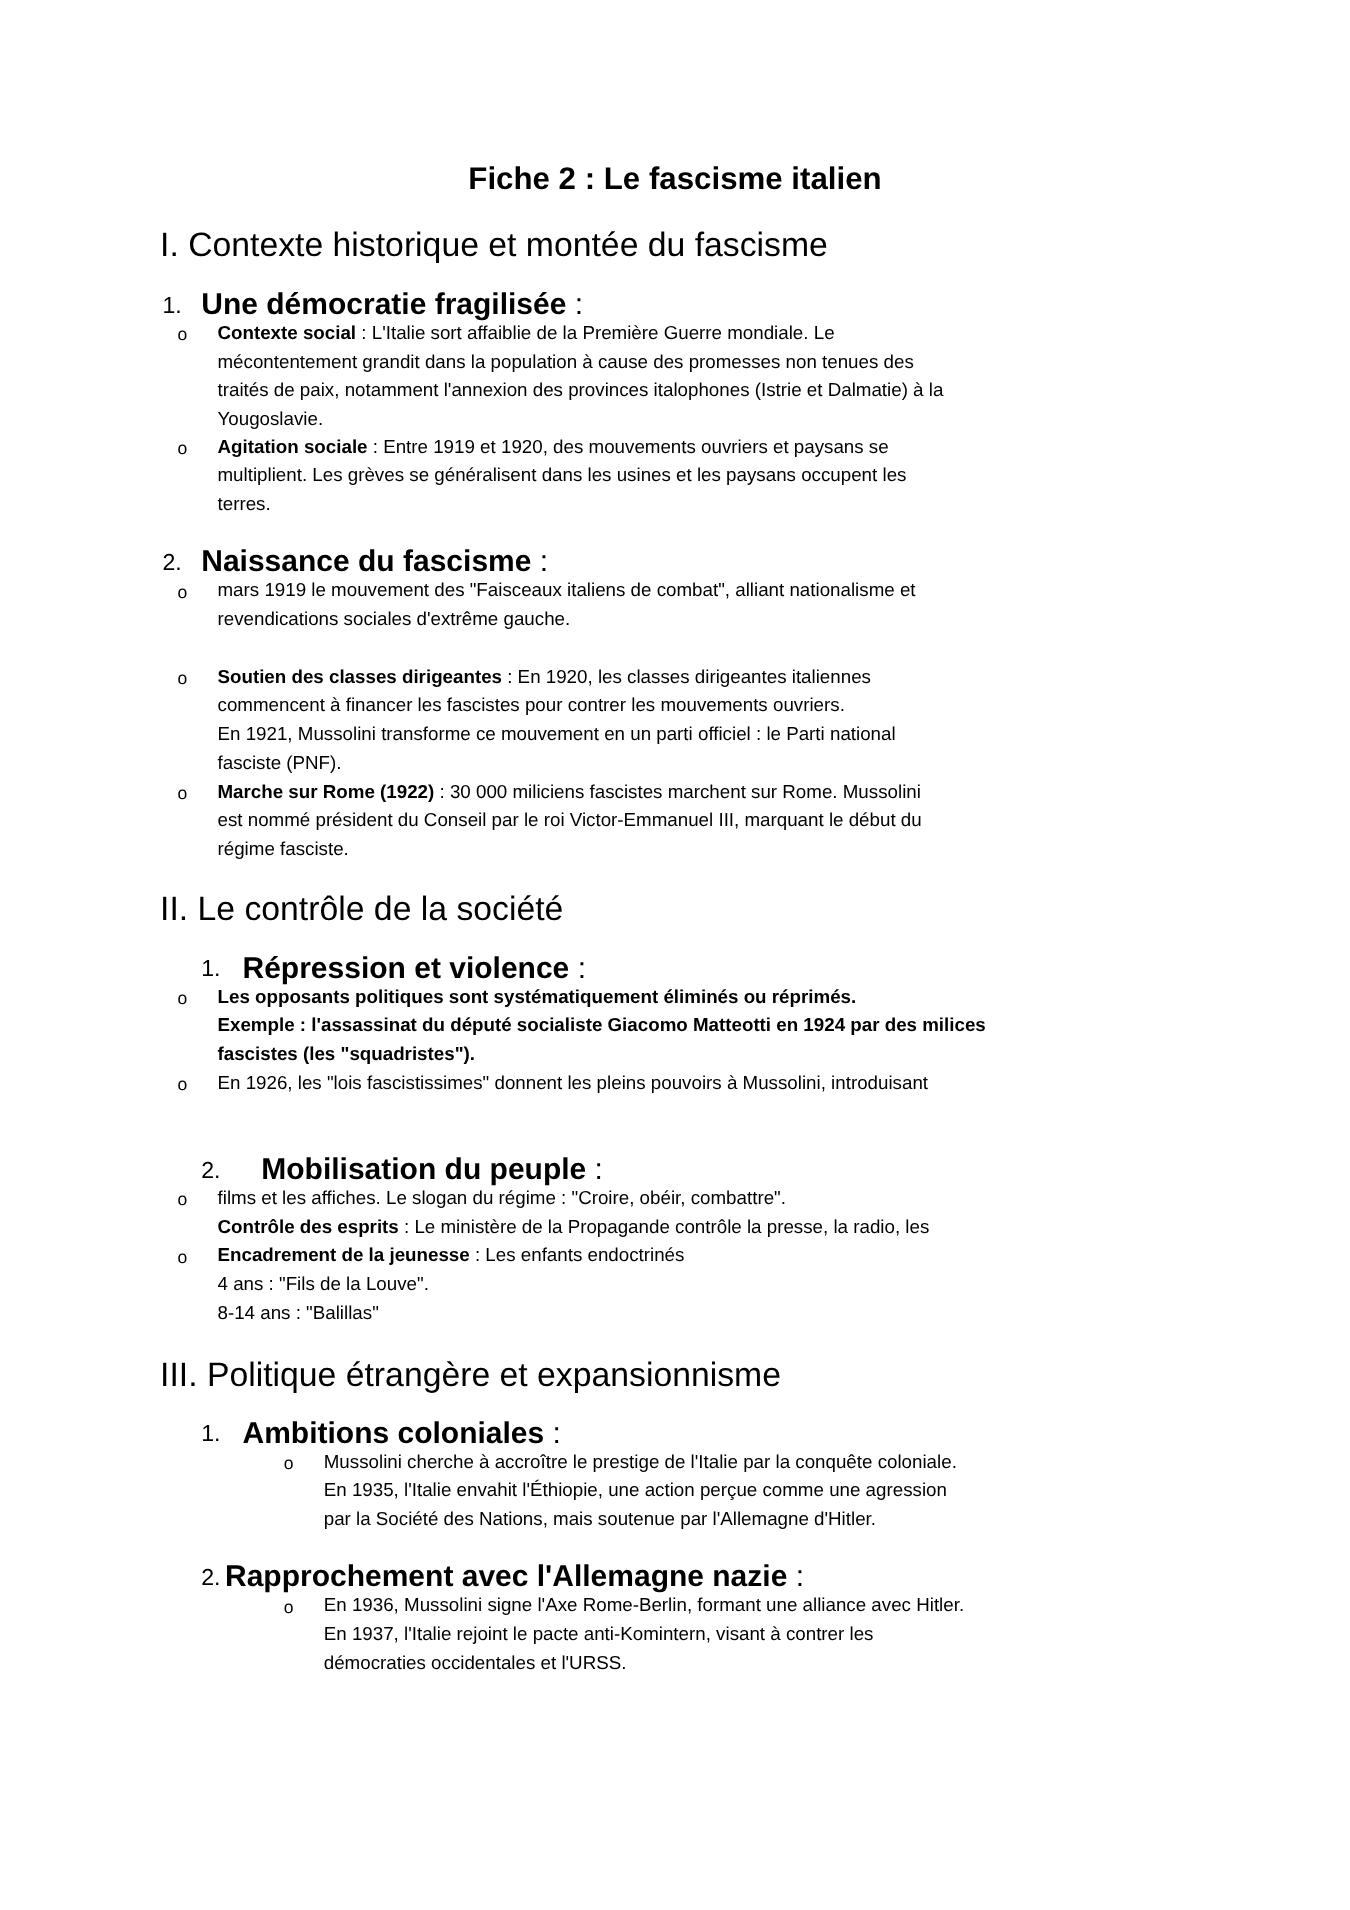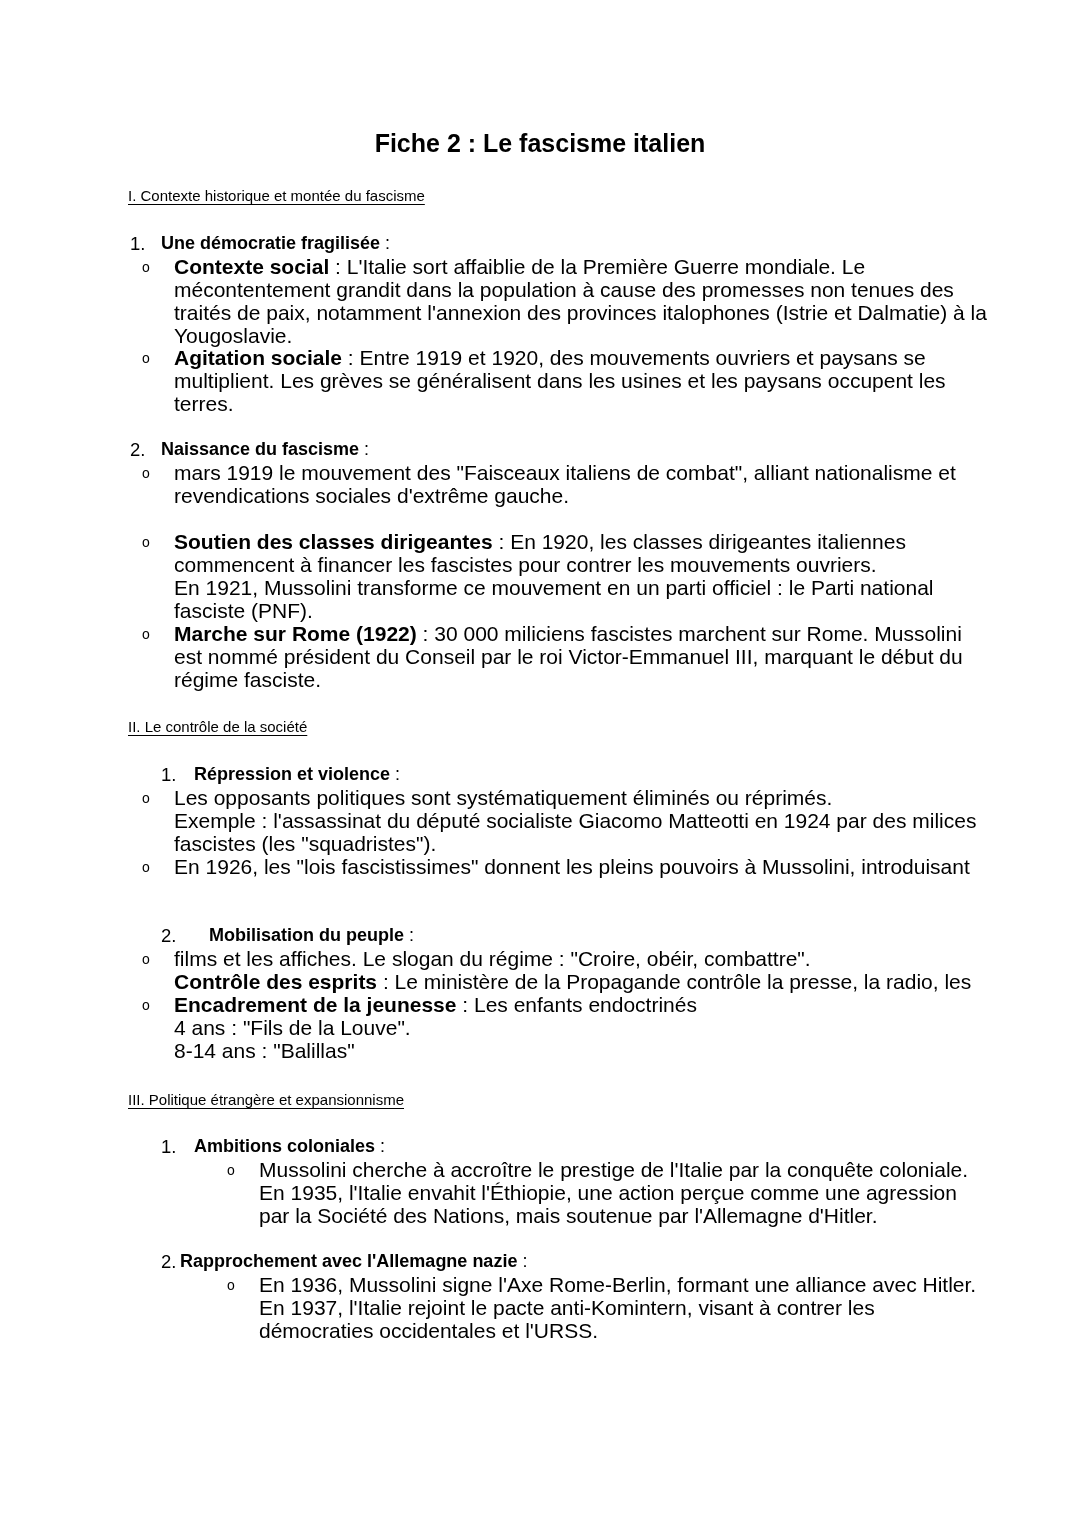--- a/index.html
+++ b/index.html
@@ -1,27 +1,27 @@
 <!DOCTYPE html>
 <html><head>
 <meta charset="utf-8">
 <style>
   html, body { margin: 0; padding: 0; background: #ffffff; }
   body { width: 1080px; height: 1528px; position: relative; overflow: hidden;
          font-family: "Liberation Sans", sans-serif; color: #000; }
   .page { position: absolute; left: 0; top: 0; width: 860px; height: 1528px; background: #fff; }
   .title { position: absolute; top: 128px; left: 0; width: 1080px; text-align: center;
            font-weight: bold; font-size: 25px; line-height: 30px; }
-  .h { position: absolute; left: 128px; font-size: 15px; line-height: 26px; text-decoration: underline;
+  .h { position: absolute; left: 128px; font-size: 27px; line-height: 26px; 
        text-underline-offset: 3px; text-decoration-thickness: 1px; }
   .num { position: absolute; font-size: 18.5px; line-height: 23px; }
-  .numtext { position: absolute; font-size: 18px; line-height: 23px; }
+  .numtext { position: absolute; font-size: 24px; line-height: 23px; }
   .numtext b { font-weight: bold; }
   .bullet { position: absolute; font-size: 14px; line-height: 23px; }
-  .para { position: absolute; font-size: 21px; line-height: 23px; white-space: nowrap; }
+  .para { position: absolute; font-size: 15px; line-height: 23px; white-space: nowrap; }
   .para .ln { display: block; }
   b { font-weight: bold; }
 </style>
 </head>
 <body>
 
 <div class="page">
 
   <div class="title">Fiche 2 : Le fascisme italien</div>
 
@@ -68,21 +68,21 @@
     <span class="ln">est nommé président du Conseil par le roi Victor-Emmanuel III, marquant le début du</span>
     <span class="ln">régime fasciste.</span>
   </div>
 
   <div class="h" style="top:714px;">II. Le contrôle de la société</div>
 
   <div class="num" style="left:161px; top:763px;">1.</div>
   <div class="numtext" style="left:194px; top:763px;text-align:center;"><b>Répression et violence</b><span> :</span></div>
 
   <div class="bullet" style="left:142px; top:787px;">o</div>
-  <div class="para" style="left:174px; top:786px;">
+  <div class="para" style="left:174px; top:786px;font-weight:bold;">
     <span class="ln">Les opposants politiques sont systématiquement éliminés ou réprimés.</span>
     <span class="ln">Exemple : l'assassinat du député socialiste Giacomo Matteotti en 1924 par des milices</span>
     <span class="ln">fascistes (les "squadristes").</span>
   </div>
 
   <div class="bullet" style="left:142px; top:856px;">o</div>
   <div class="para" style="left:174px; top:855px;">
     <span class="ln">En 1926, les "lois fascistissimes" donnent les pleins pouvoirs à Mussolini, introduisant</span>
   </div>
 

